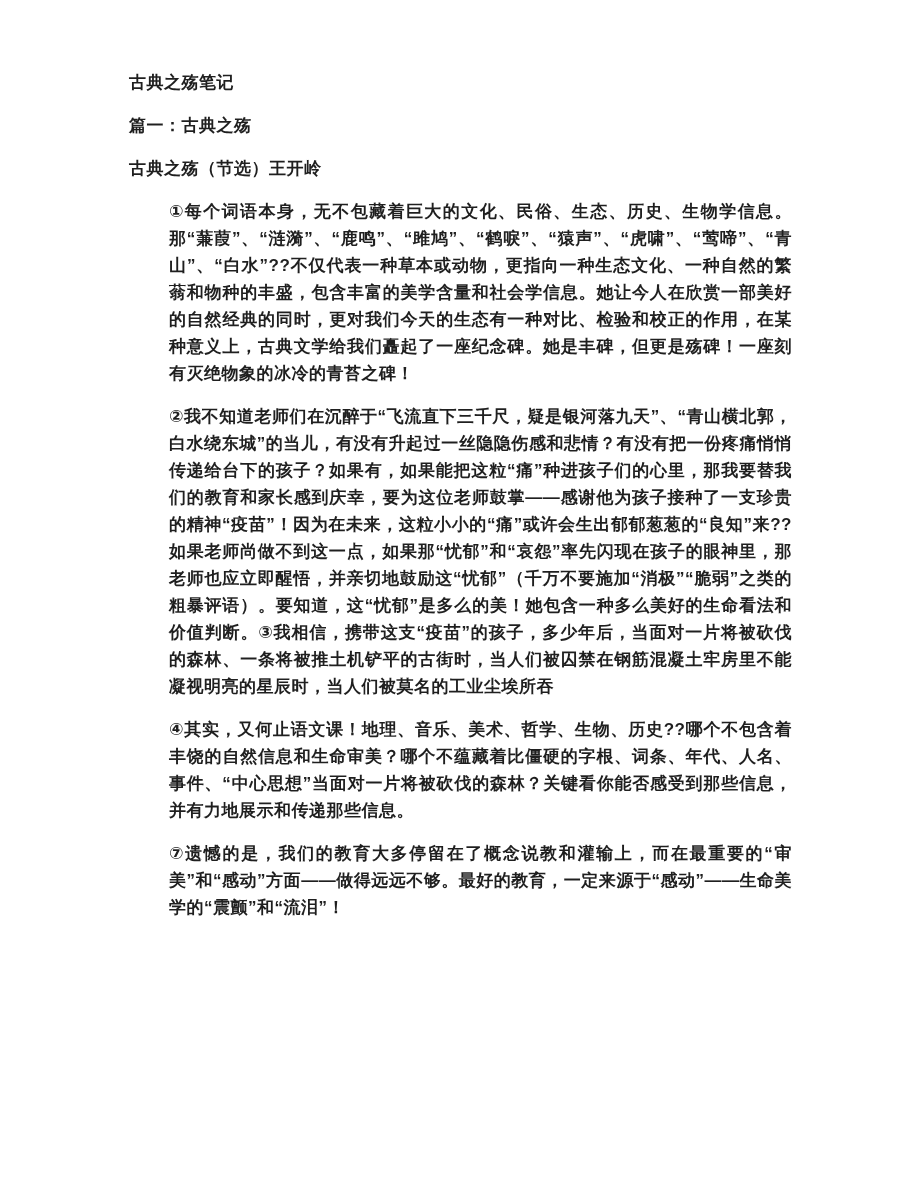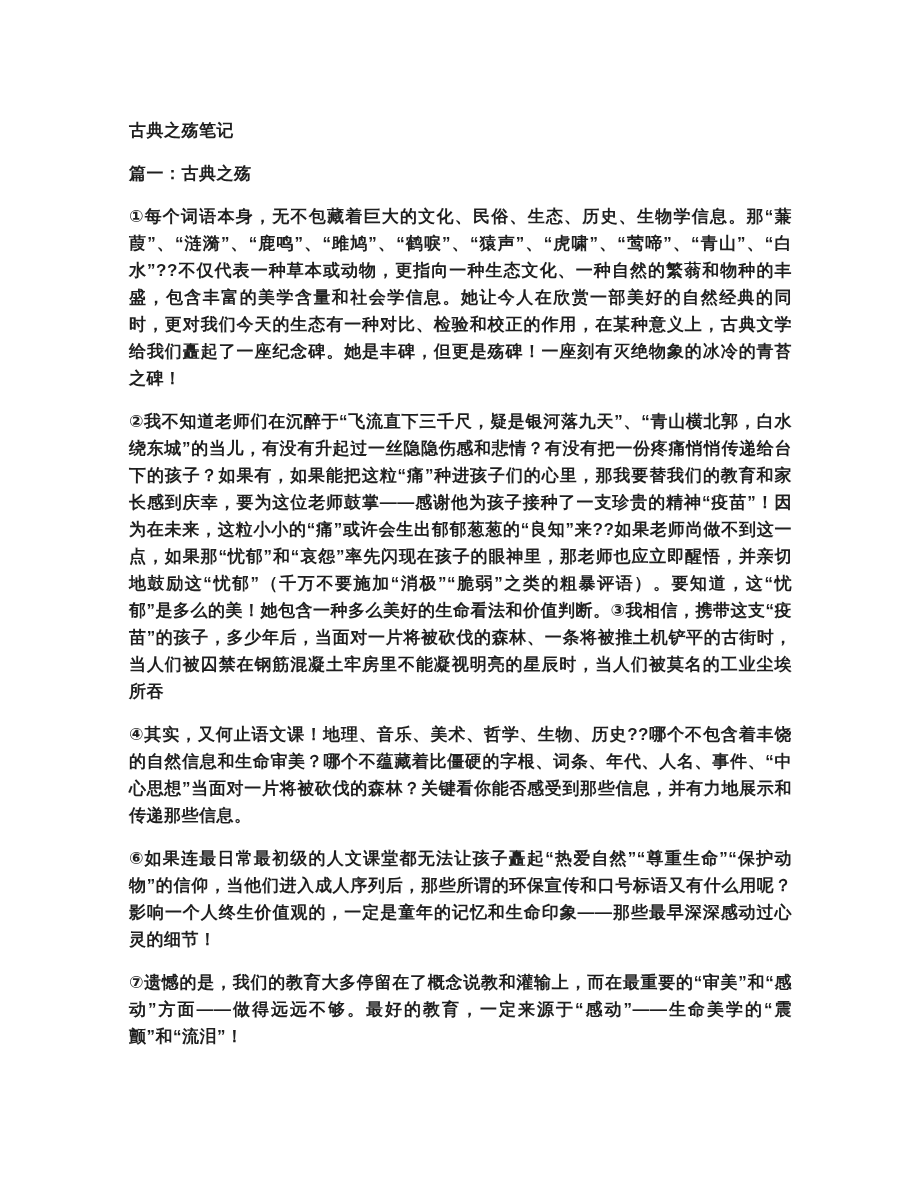--- a/index.html
+++ b/index.html
@@ -10,57 +10,58 @@
   body {
     width: 920px;
     height: 1191px;
     overflow: hidden;
     font-family: "Liberation Sans", "DejaVu Sans", sans-serif;
   }
   .page {
     box-sizing: border-box;
     width: 920px;
     height: 1191px;
-    padding: 117px 128px 40px 129px;
+    padding: 69px 128px 40px 129px;
     background: #ffffff;
     color: #1f1f1f;
   }
   .doc-block {
     font-size: 17px;
     line-height: 27px;
     font-weight: 600;
     letter-spacing: 0.5px;
     margin: 0 0 16px 0;
     color: #1f1f1f;
   }
   .doc-title,
   .doc-heading,
   .doc-byline {
     text-align: left;
     white-space: nowrap;
   }
   .doc-para {
     text-align: justify;
     text-justify: inter-ideograph;
+    margin-left: 40px;
   }
 </style>
 </head>
 <body>
 
 <div class="page">
   <p class="doc-block doc-title">古典之殇笔记</p>
 
   <p class="doc-block doc-heading">篇一：古典之殇</p>
 
+  <p class="doc-block doc-byline">古典之殇（节选）王开岭</p>
 
   <p class="doc-block doc-para">①每个词语本身，无不包藏着巨大的文化、民俗、生态、历史、生物学信息。那“蒹葭”、“涟漪”、“鹿鸣”、“雎鸠”、“鹤唳”、“猿声”、“虎啸”、“莺啼”、“青山”、“白水”??不仅代表一种草本或动物，更指向一种生态文化、一种自然的繁蓊和物种的丰盛，包含丰富的美学含量和社会学信息。她让今人在欣赏一部美好的自然经典的同时，更对我们今天的生态有一种对比、检验和校正的作用，在某种意义上，古典文学给我们矗起了一座纪念碑。她是丰碑，但更是殇碑！一座刻有灭绝物象的冰冷的青苔之碑！</p>
 
   <p class="doc-block doc-para">②我不知道老师们在沉醉于“飞流直下三千尺，疑是银河落九天”、“青山横北郭，白水绕东城”的当儿，有没有升起过一丝隐隐伤感和悲情？有没有把一份疼痛悄悄传递给台下的孩子？如果有，如果能把这粒“痛”种进孩子们的心里，那我要替我们的教育和家长感到庆幸，要为这位老师鼓掌——感谢他为孩子接种了一支珍贵的精神“疫苗”！因为在未来，这粒小小的“痛”或许会生出郁郁葱葱的“良知”来??如果老师尚做不到这一点，如果那“忧郁”和“哀怨”率先闪现在孩子的眼神里，那老师也应立即醒悟，并亲切地鼓励这“忧郁”（千万不要施加“消极”“脆弱”之类的粗暴评语）。要知道，这“忧郁”是多么的美！她包含一种多么美好的生命看法和价值判断。③我相信，携带这支“疫苗”的孩子，多少年后，当面对一片将被砍伐的森林、一条将被推土机铲平的古街时，当人们被囚禁在钢筋混凝土牢房里不能凝视明亮的星辰时，当人们被莫名的工业尘埃所吞</p>
 
 
   <p class="doc-block doc-para">④其实，又何止语文课！地理、音乐、美术、哲学、生物、历史??哪个不包含着丰饶的自然信息和生命审美？哪个不蕴藏着比僵硬的字根、词条、年代、人名、事件、“中心思想”当面对一片将被砍伐的森林？关键看你能否感受到那些信息，并有力地展示和传递那些信息。</p>
 
 
-  <p class="doc-block doc-para">⑥如果连最日常最初级的人文课堂都无法让孩子矗起“热爱自然”“尊重生命”“保护动物”的信仰，当他们进入成人序列后，那些所谓的环保宣传和口号标语又有什么用呢？影响一个人终生价值观的，一定是童年的记忆和生命印象——那些最早深深感动过心灵的细节！</p>
 
   <p class="doc-block doc-para">⑦遗憾的是，我们的教育大多停留在了概念说教和灌输上，而在最重要的“审美”和“感动”方面——做得远远不够。最好的教育，一定来源于“感动”——生命美学的“震颤”和“流泪”！</p>
 
 </div>
 
 </body></html>

